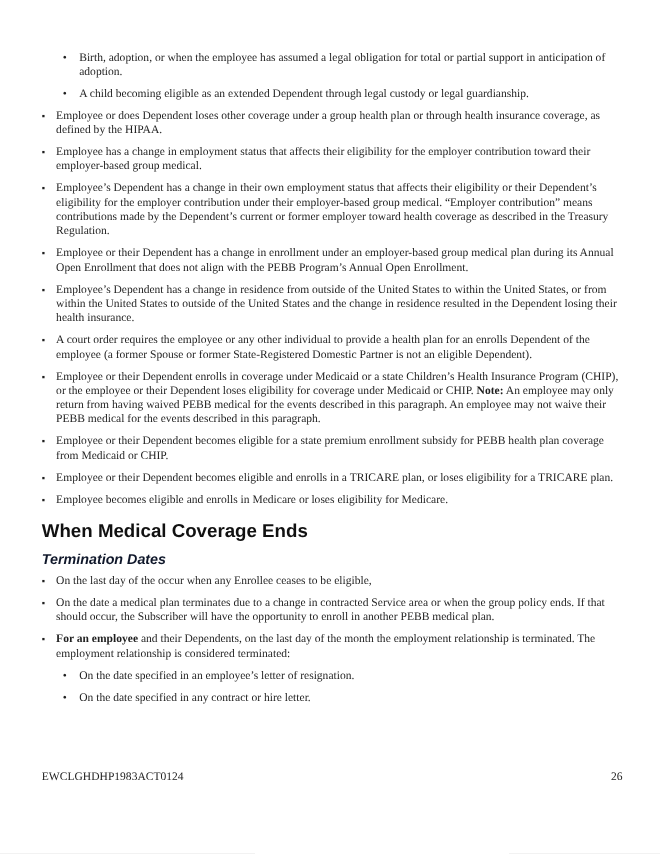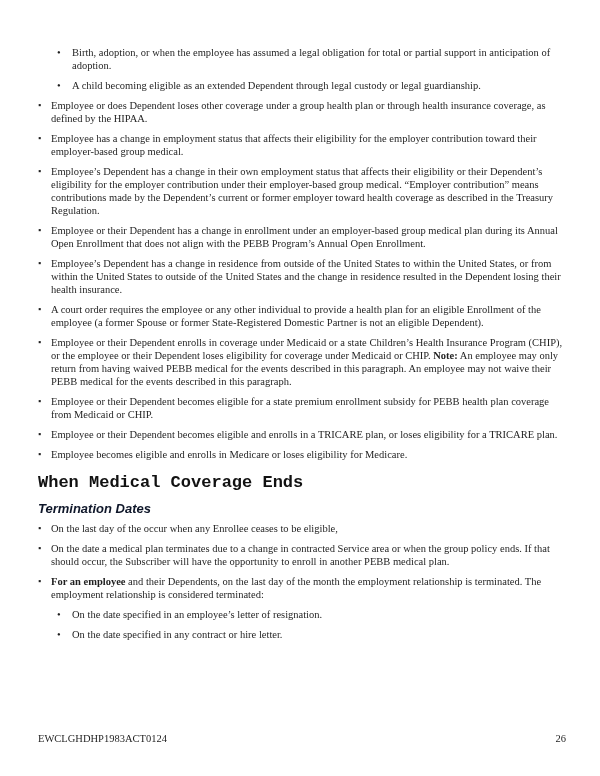--- a/index.html
+++ b/index.html
@@ -21,42 +21,42 @@
   }
   .row { display: flex; margin-bottom: 7px; }
   .row .mk { flex: 0 0 13px; }
   .row .txt { flex: 1 1 auto; }
   .row.sub { padding-left: 19px; }
   .row.sub .mk { flex: 0 0 15px; }
   .mk.sq { font-size: 8.5px; line-height: 13px; }
   .mk.rd { font-size: 10.5px; line-height: 13px; }
   .b { font-weight: bold; }
   h1.h1 {
-    font-family: Liberation Mono, monospace;
+    font-family: Liberation Sans, sans-serif;
     font-size: 17px;
     line-height: 21px;
     font-weight: bold;
     color: #111111;
     margin: 11px 0 8px 0;
   }
   h2.h2 {
     font-family: "Liberation Sans", sans-serif;
     font-size: 13px;
     line-height: 15px;
     font-weight: bold;
     font-style: italic;
     color: #0f172a;
     margin: 0 0 6px 0;
   }
   p.intro { margin: 0 0 7px 0; }
   .footer {
     position: absolute;
     left: 38px;
     right: 34px;
-    top: 732px;
+    top: 700px;
     display: flex;
     align-items: center;
     font-size: 10.5px;
     color: #1f1f1f;
   }
   .footer .f-left  { flex: 1 1 0; text-align: left; }
   .footer .f-mid   { flex: 0 0 auto; text-align: center; }
   .footer .f-right { flex: 1 1 0; text-align: right; }
 </style>
 </head>
@@ -89,21 +89,21 @@
     <div class="row">
       <span class="mk sq">▪</span>
       <span class="txt">Employee or their Dependent has a change in enrollment under an employer-based group medical plan during its Annual Open Enrollment that does not align with the PEBB Program’s Annual Open Enrollment.</span>
     </div>
     <div class="row">
       <span class="mk sq">▪</span>
       <span class="txt">Employee’s Dependent has a change in residence from outside of the United States to within the United States, or from within the United States to outside of the United States and the change in residence resulted in the Dependent losing their health insurance.</span>
     </div>
     <div class="row">
       <span class="mk sq">▪</span>
-      <span class="txt">A court order requires the employee or any other individual to provide a health plan for an eligible Enrollment of the employee (a former Spouse or former State-Registered Domestic Partner is not an eligible Dependent).</span>
+      <span class="txt">A court order requires the employee or any other individual to provide a health plan for an enrolls Dependent of the employee (a former Spouse or former State-Registered Domestic Partner is not an eligible Dependent).</span>
     </div>
 
     <div class="row">
       <span class="mk sq">▪</span>
       <span class="txt"><span>Employee or their Dependent enrolls in coverage under Medicaid or a state Children’s Health Insurance Program (CHIP), or the employee or their Dependent loses eligibility for coverage under Medicaid or CHIP. </span><span class="b">Note:</span><span> An employee may only return from having waived PEBB medical for the events described in this paragraph. An employee may not waive their PEBB medical for the events described in this paragraph.</span></span>
     </div>
 
     <div class="row">
       <span class="mk sq">▪</span>
       <span class="txt">Employee or their Dependent becomes eligible for a state premium enrollment subsidy for PEBB health plan coverage from Medicaid or CHIP.</span>

